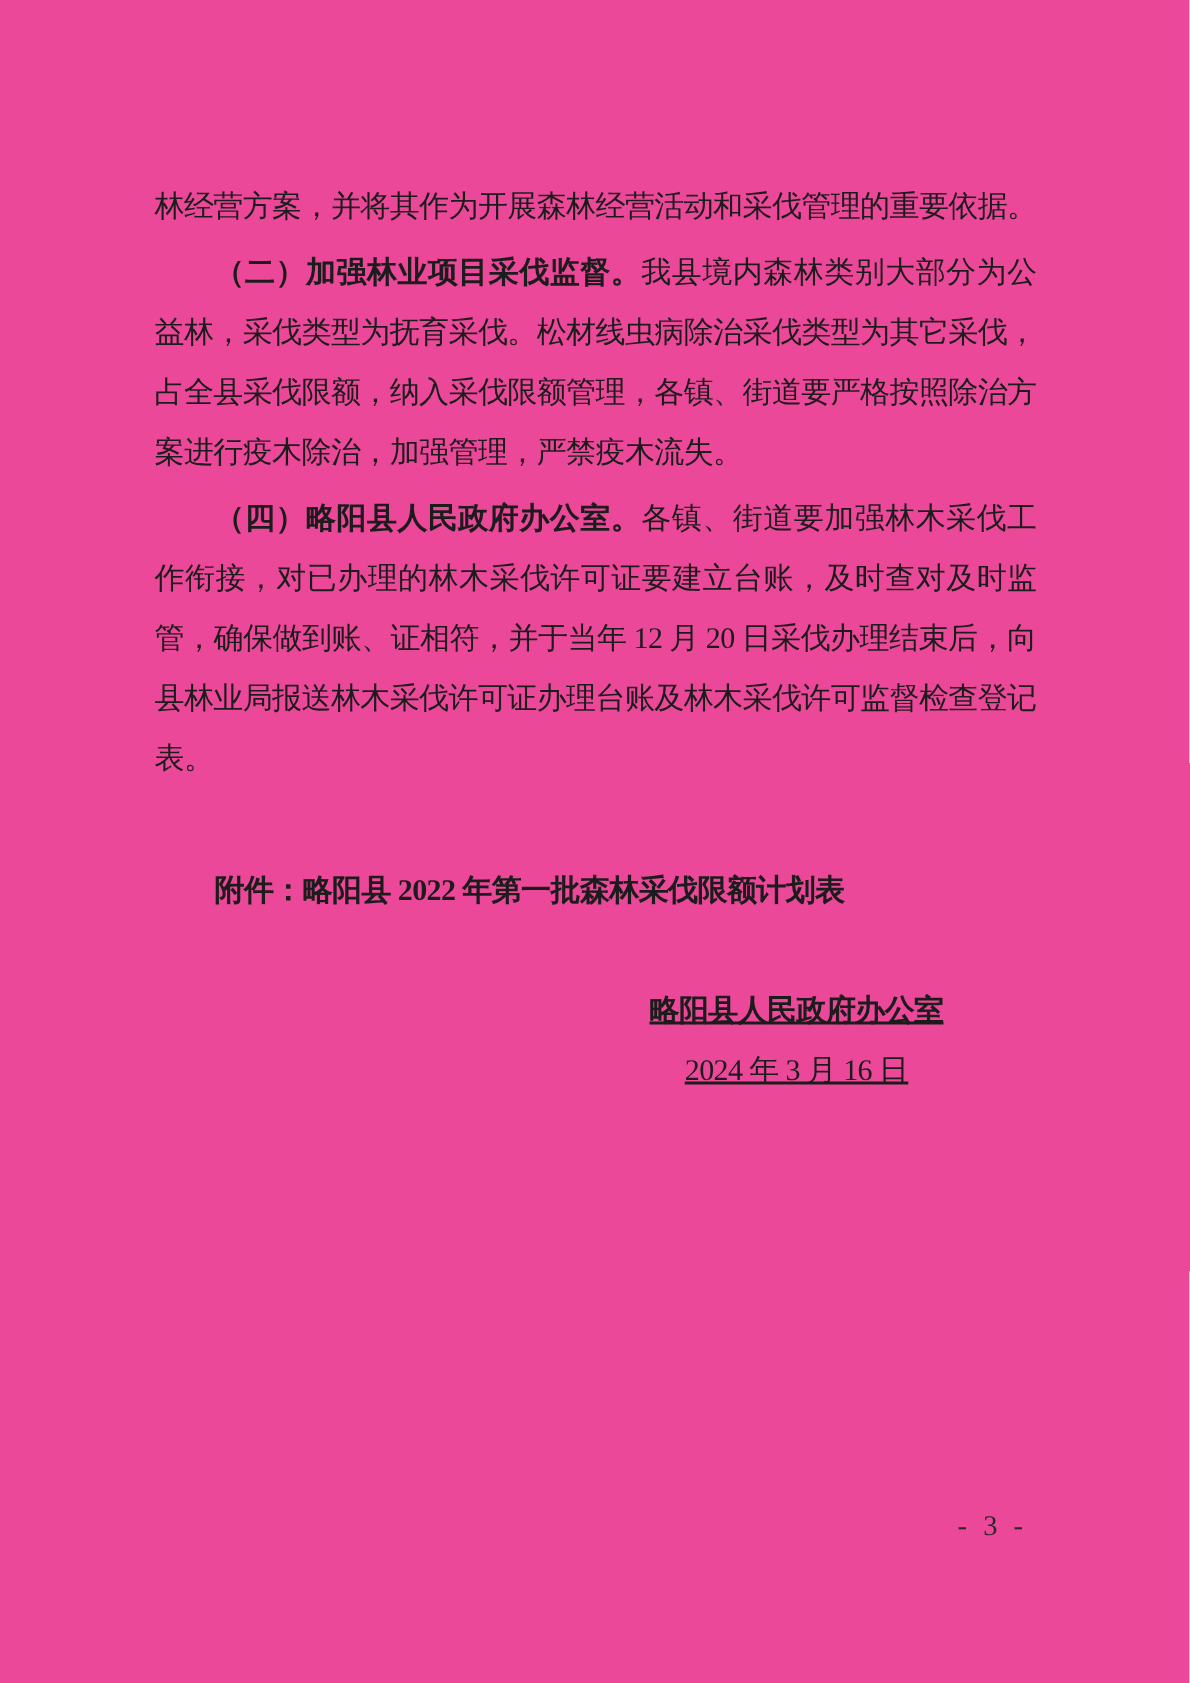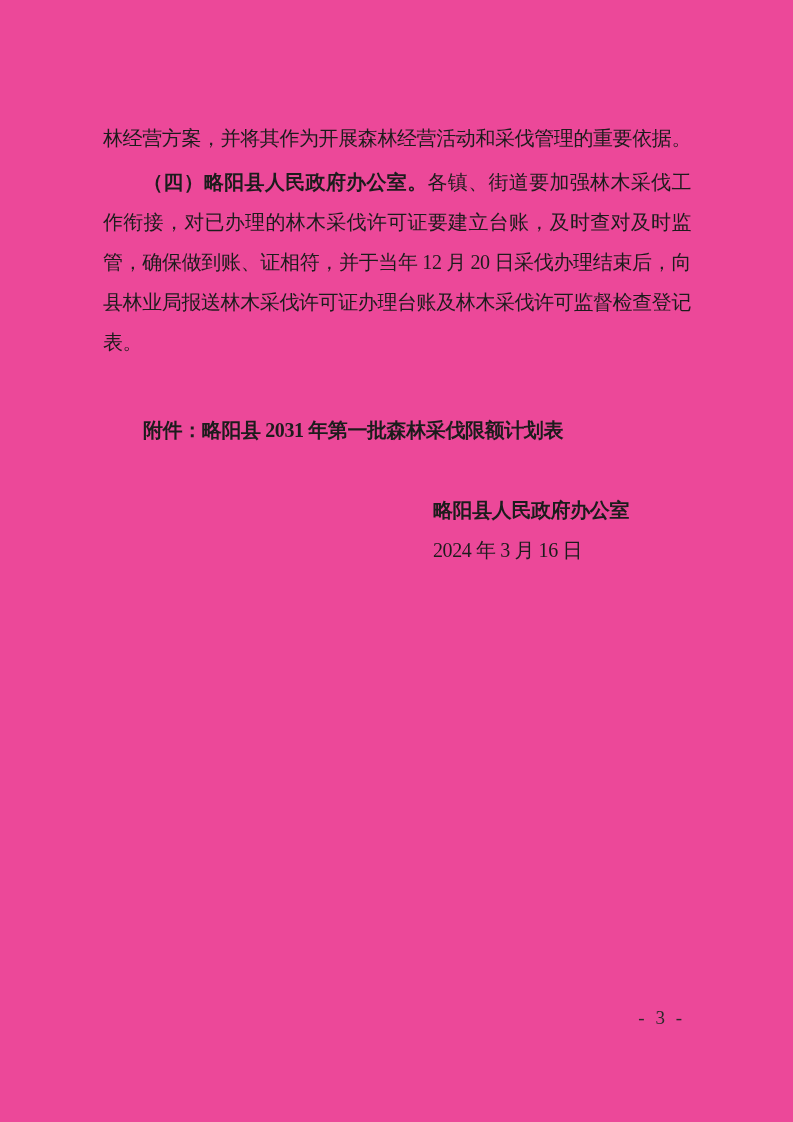--- a/index.html
+++ b/index.html
@@ -38,21 +38,22 @@
   .attachment-line {
     margin-top: 48px !important;
     text-indent: 2em;
     font-weight: bold;
   }
   .signature-block {
     margin-top: 40px;
     margin-left: auto;
     margin-right: 62px;
     width: max-content;
-    text-align: left;
+    text-align: center;
+    text-decoration: underline;
   }
   .signature-org {
     font-weight: bold;
     line-height: 40px;
   }
   .signature-date {
     font-weight: normal;
     line-height: 40px;
   }
   .page-number {
@@ -67,25 +68,26 @@
 </style>
 </head>
 <body>
 
 <div class="page">
 
   <div class="content">
 
     <p><span>林经营方案，并将其作为开展森林经营活动和采伐管理的重要依据。</span></p>
 
+    <p class="indent"><span class="section-heading">（二）加强林业项目采伐监督。</span><span>我县境内森林类别大部分为公益林，采伐类型为抚育采伐。松材线虫病除治采伐类型为其它采伐，占全县采伐限额，纳入采伐限额管理，各镇、街道要严格按照除治方案进行疫木除治，加强管理，严禁疫木流失。</span></p>
 
 
     <p class="indent"><span class="section-heading">（四）略阳县人民政府办公室。</span><span>各镇、街道要加强林木采伐工作衔接，对已办理的林木采伐许可证要建立台账，及时查对及时监管，确保做到账、证相符，并于当年 12 月 20 日采伐办理结束后，向县林业局报送林木采伐许可证办理台账及林木采伐许可监督检查登记表。</span></p>
 
-    <p class="attachment-line">附件：略阳县 2031 年第一批森林采伐限额计划表</p>
+    <p class="attachment-line">附件：略阳县 2022 年第一批森林采伐限额计划表</p>
 
     <div class="signature-block">
       <div class="signature-org">略阳县人民政府办公室</div>
       <div class="signature-date">2024 年 3 月 16 日</div>
     </div>
 
   </div>
 
   <div class="page-number">- 3 -</div>
 

